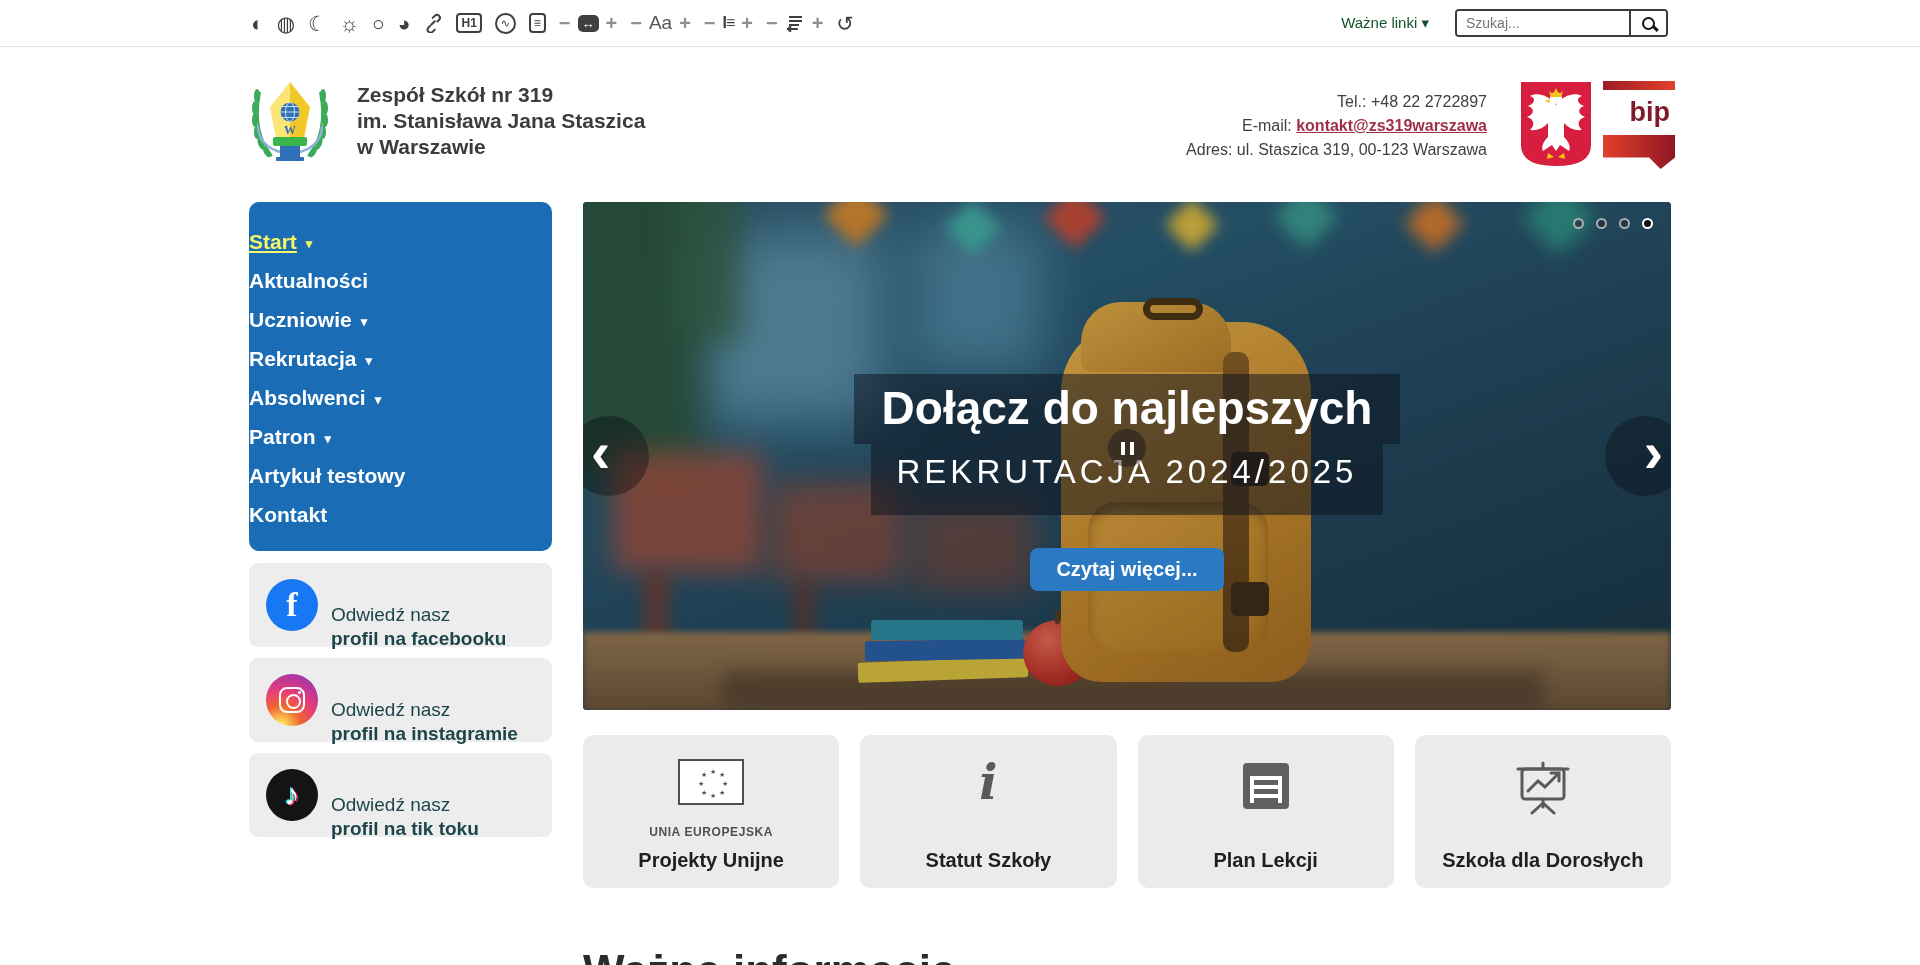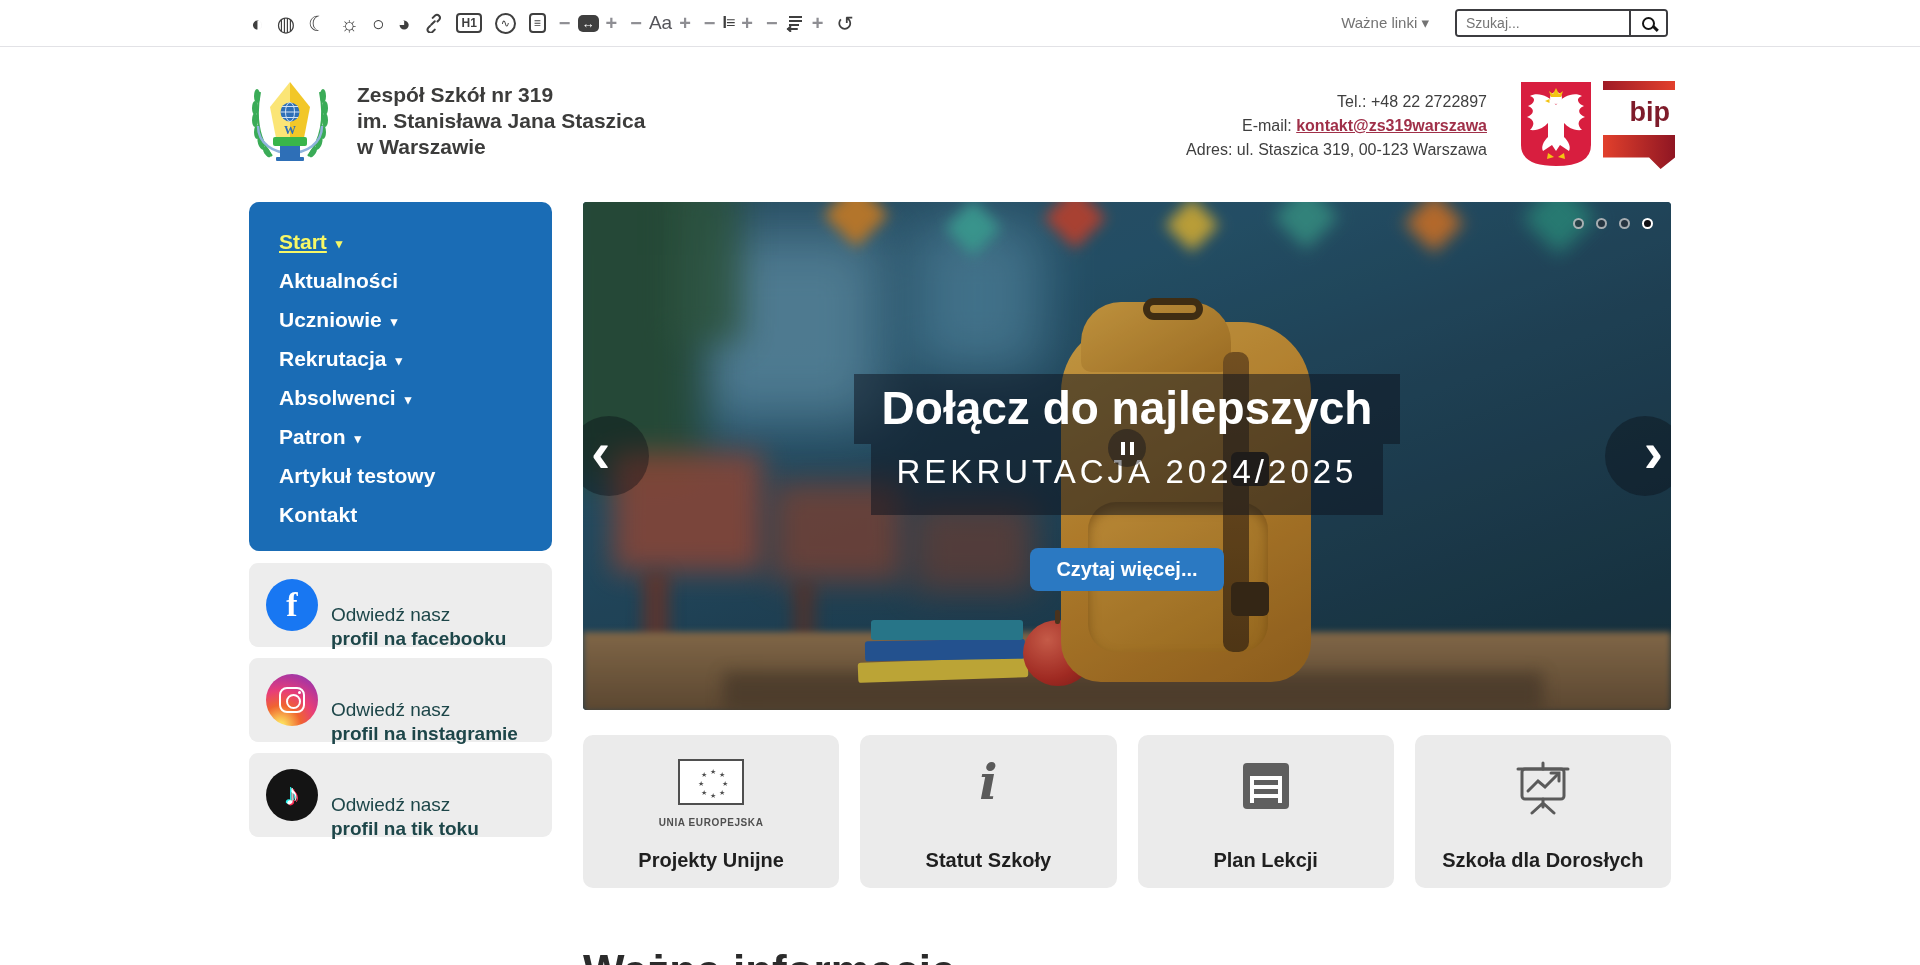--- a/index.html
+++ b/index.html
@@ -16,21 +16,21 @@
   .boxed { border:2px solid #3f3f3f; border-radius:4px; font-size:12px; font-weight:bold;
            padding:1px 3px; line-height:1.2; }
   .circled { border:2px solid #3f3f3f; border-radius:50%; width:21px; height:21px;
              display:inline-flex; align-items:center; justify-content:center; font-size:11px; }
   .filledbox { background:#3f3f3f; color:#fff; border-radius:5px; padding:1px 4px; font-size:13px;
                font-weight:bold; }
   .aa { font-size:19px; color:#55555a; }
   .lh { font-size:16px; font-weight:bold; letter-spacing:-1px; }
   .grp { display:flex; align-items:center; gap:7px; }
   .top-right { margin-left:auto; margin-right:252px; display:flex; align-items:center; gap:26px; }
-  .important-links { font-size:15px; color:#737373; cursor:pointer; white-space:nowrap; }
+  .important-links { font-size:15px; color:#14532d; cursor:pointer; white-space:nowrap; }
   .searchbox { display:flex; align-items:stretch; border:2px solid #3c3c40; border-radius:4px;
                overflow:hidden; height:28px; background:#fff; }
   .searchbox input { border:none; outline:none; width:172px; padding:0 9px; font-size:14px;
                      font-family:"Liberation Sans",sans-serif; color:#333; }
   .search-btn { width:37px; border-left:2px solid #3c3c40; background:#fff; display:flex;
                 align-items:center; justify-content:center; cursor:pointer; }
   .mag { position:relative; width:13px; height:13px; border:2px solid #141414; border-radius:50%; }
   .mag::after { content:""; position:absolute; width:7px; height:2.5px; background:#141414;
                 right:-6px; bottom:-2px; transform:rotate(45deg); }
 
@@ -45,21 +45,21 @@
   .bip { position:absolute; left:1603px; top:81px; width:72px; height:88px; background:#fff; }
   .bip-top { height:9px; background:linear-gradient(90deg,#9f1b26,#e2402c); }
   .bip-mid { height:45px; display:flex; align-items:center; justify-content:flex-end;
              padding-right:5px; font-size:27px; font-weight:bold; color:#7e1b2a; }
   .bip-bot { height:34px; background:linear-gradient(90deg,#e2402c,#8f1623);
              clip-path:polygon(0 0,100% 0,100% 66%,80% 100%,64% 66%,0 66%); }
 
   
   .sidebar { position:absolute; left:249px; top:202px; width:303px; height:349px;
              background:#1a6cb5; border-radius:10px; padding:20px 0 0 0; }
-  .menu-item { height:39px; display:flex; align-items:center; padding-left:30px; cursor:pointer;
+  .menu-item { height:39px; display:flex; align-items:center; cursor:pointer;
                color:#fff; font-size:21px; font-weight:bold; white-space:nowrap; }
   .menu-item .caret { font-size:13px; margin-left:9px; padding-top:3px; }
   .menu-item.active { color:#f7f766; }
   .menu-item.active .label { text-decoration:underline; }
 
   
   .social-stack { position:absolute; left:249px; top:563px; width:303px; }
   .social-box { height:84px; background:#ededed; border-radius:9px; margin-bottom:11px;
                 display:flex; align-items:center; cursor:pointer; }
   .social-icon { width:52px; height:52px; border-radius:50%; margin:0 13px 0 17px; flex:none;
@@ -110,21 +110,21 @@
   
   .quicklinks { position:absolute; left:583px; top:735px; width:1088px; display:flex; gap:21px; }
   .qbox { flex:1; height:153px; background:#ebebeb; border-radius:10px; cursor:pointer;
           display:flex; flex-direction:column; align-items:center; justify-content:flex-end;
           padding-bottom:16px; position:relative; }
   .qlabel { font-size:20px; font-weight:bold; color:#1f1f1f; white-space:nowrap; }
   .qicon { position:absolute; top:24px; left:0; right:0; display:flex; flex-direction:column;
            align-items:center; color:#555; }
   .eu-rect { width:66px; height:46px; border:2px solid #4f4f4f; background:#fff; position:relative; }
   .eu-rect span { position:absolute; font-size:7px; color:#4f4f4f; transform:translate(-50%,-50%); }
-  .eu-cap { font-size:10px; font-weight:bold; letter-spacing:0.6px; color:#4f4f4f; margin-top:12px; }
+  .eu-cap { font-size:12px; font-weight:bold; letter-spacing:0.6px; color:#4f4f4f; margin-top:20px; }
   .info-i { font-family:"DejaVu Serif",serif; font-style:italic; font-weight:bold; font-size:48px;
             color:#5a5a5a; line-height:0.9; }
   .plan-outer { width:46px; height:46px; background:#5f5f5f; border-radius:4px; position:relative; }
   .plan-inner { position:absolute; left:7px; right:7px; top:13px; bottom:6px; background:#fff; }
   .plan-inner i { display:block; height:5px; background:#5f5f5f; margin:4px 4px 0; }
 
   
   .section-heading { position:absolute; left:583px; top:946px; font-size:44px; font-weight:bold;
                      color:#2b2b2b; white-space:nowrap; }
 </style>

